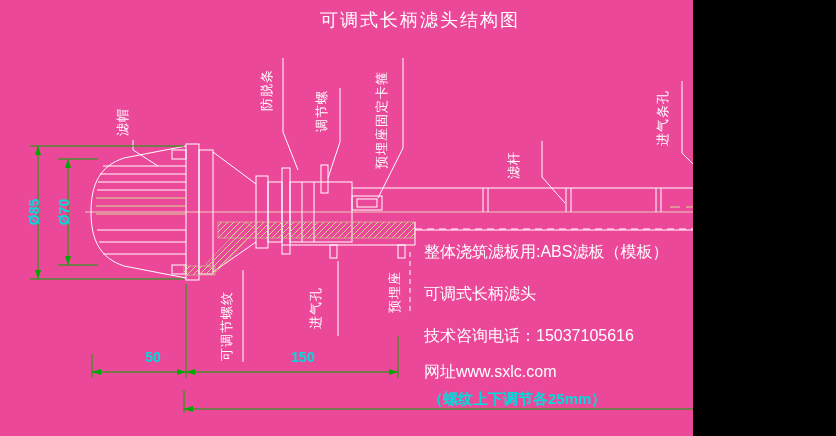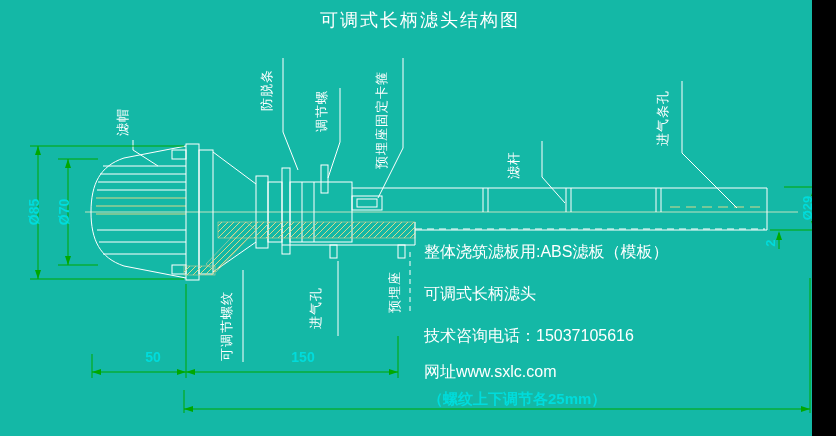--- a/index.html
+++ b/index.html
@@ -1,16 +1,16 @@
 <!DOCTYPE html>
 <html><head>
 <meta charset="utf-8">
 <style>
   html,body{margin:0;padding:0;background:#000;}
-  .canvas{position:relative;width:812px;height:436px;background:#14b8a6;overflow:hidden;
+  .canvas{position:relative;width:693px;height:436px;background:#ec4899;overflow:hidden;
           font-family:"Liberation Sans","DejaVu Sans",sans-serif;}
   svg text{font-family:"Liberation Sans","DejaVu Sans",sans-serif;}
   .t-title{fill:#ffffff;font-size:18px;letter-spacing:2px;}
   .t-label{fill:#ffffff;font-size:13px;letter-spacing:1px;}
   .t-dim{fill:#00dcdc;font-size:14px;font-weight:bold;}
   .t-dim-sm{fill:#00dcdc;font-size:13px;font-weight:bold;}
   .t-info{fill:#ffffff;font-size:16px;}
   .t-note{fill:#00dcdc;font-size:15px;font-weight:bold;}
   .ln{stroke:#ffffff;stroke-width:1;fill:none;}
   .ln-y{stroke:#d8d88a;stroke-width:1;fill:none;}

